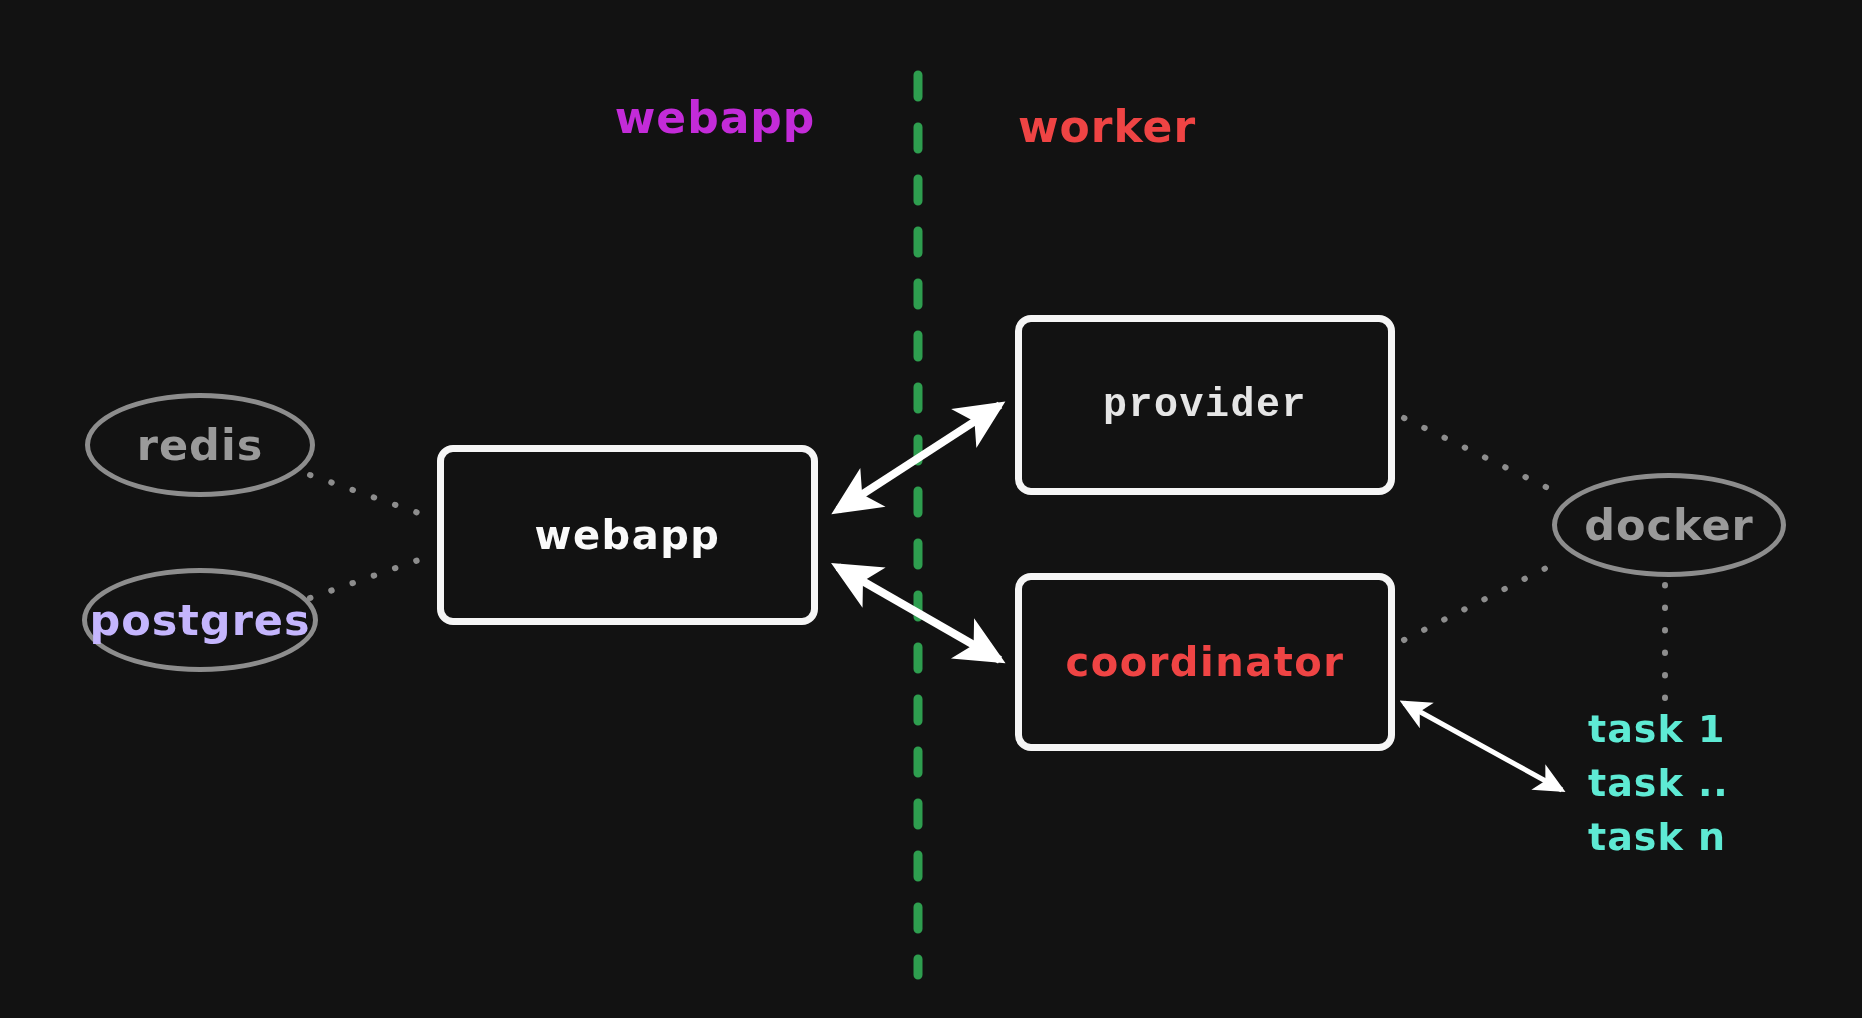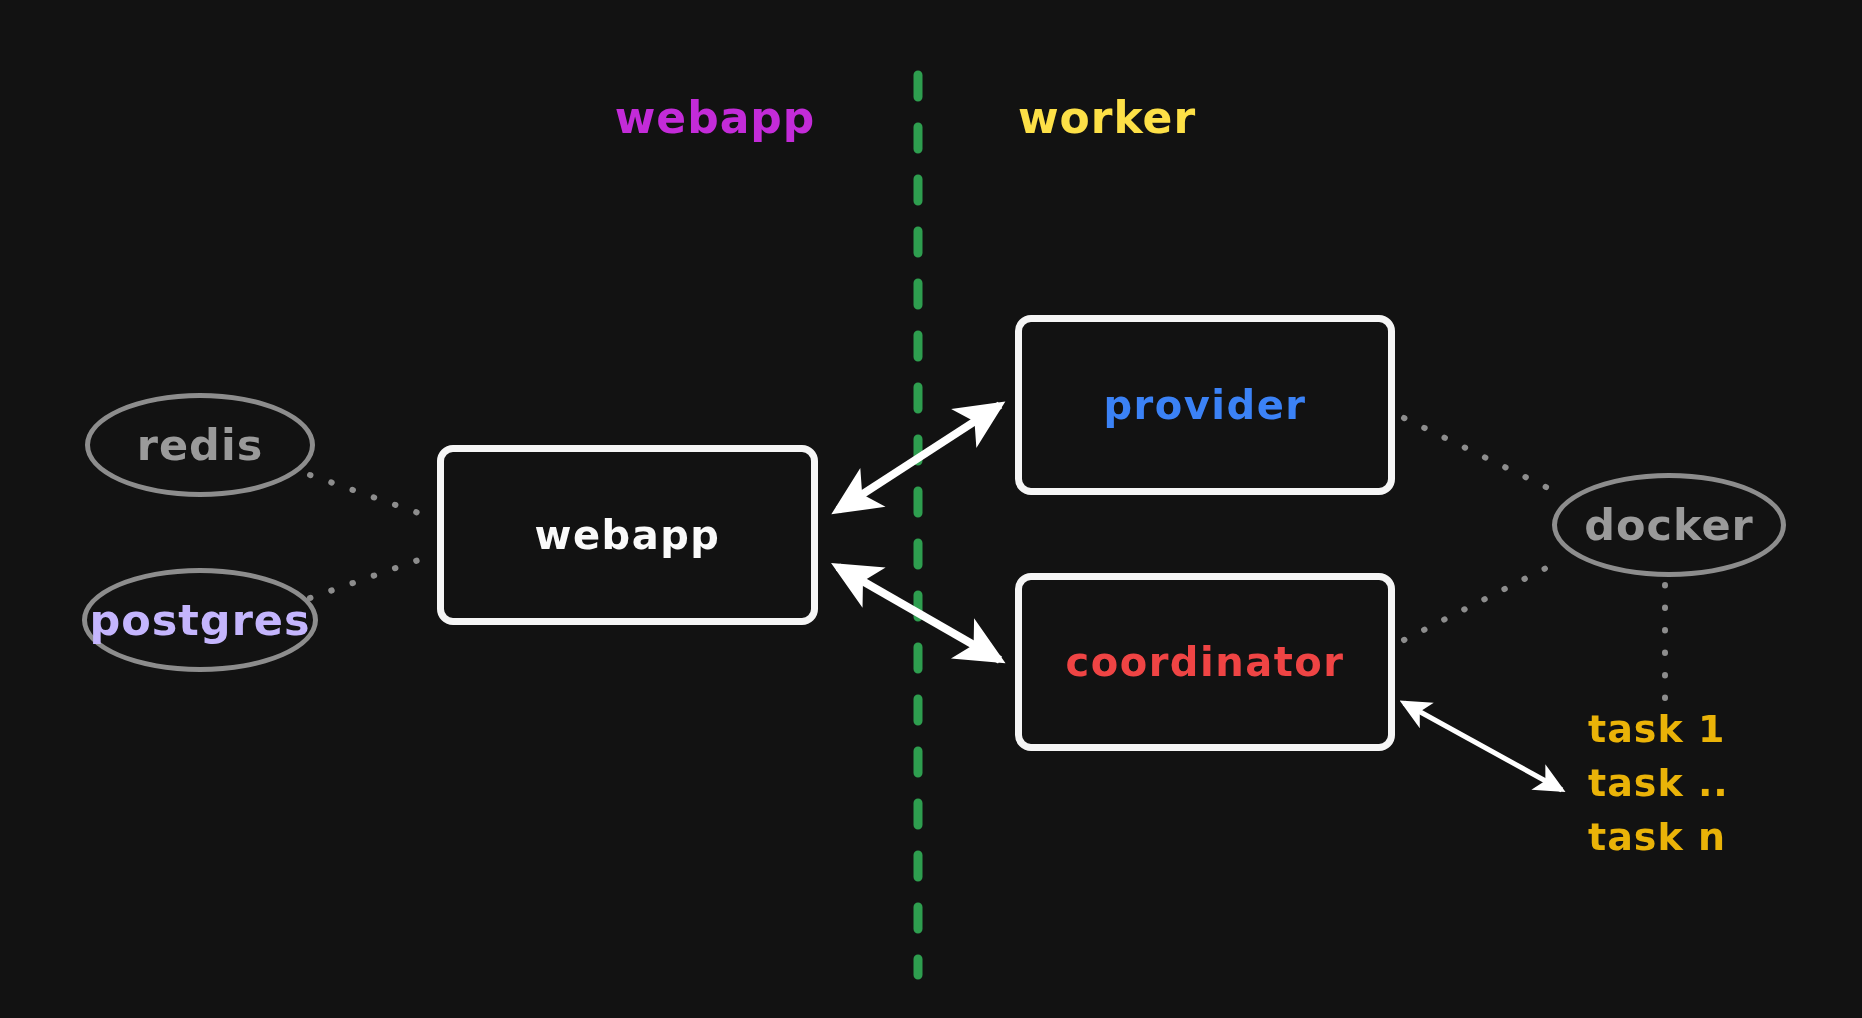--- a/index.html
+++ b/index.html
@@ -74,21 +74,21 @@
     left: 1588px;
     top: 690px;
     display: flex;
     flex-direction: column;
     gap: 16px;
   }
   .task-item {
     font-family: "DejaVu Sans", sans-serif;
     font-weight: 700;
     font-size: 38px;
-    color: #eab308;
+    color: #5eead4;
     letter-spacing: 1px;
     line-height: 1;
     white-space: nowrap;
   }
 </style>
 </head>
 <body>
 
 <div id="stage">
 
@@ -114,28 +114,28 @@
       </g>
     <g id="arrow-group">
         <line x1="838" y1="490" x2="1000" y2="385" stroke="#FFFFFF" stroke-width="8" stroke-linecap="butt" marker-end="url(#arrowhead)" marker-start="url(#arrowtail)"></line>
         <line x1="838" y1="547" x2="1000" y2="640" stroke="#FFFFFF" stroke-width="8" stroke-linecap="butt" marker-end="url(#arrowhead)" marker-start="url(#arrowtail)"></line>
         <line x1="1404" y1="683" x2="1562" y2="770" stroke="#FFFFFF" stroke-width="5" stroke-linecap="butt" marker-end="url(#arrowhead)" marker-start="url(#arrowtail)"></line>
       </g>
   </svg>
 
   <div id="zones-layer">
       <div class="zone-label" style="left: 715px; top: 97px; color: rgb(195, 43, 216);">webapp</div>
-      <div class="zone-label" style="left: 1107px; top: 97px; color: #fde047;">worker</div>
+      <div class="zone-label" style="left: 1107px; top: 106px; color: #ef4444;">worker</div>
     </div>
   <div id="nodes-layer">
       <div class="node-box" style="left: 437px; top: 425px; width: 381px; height: 180px; border-color: rgb(245, 245, 245);">
         <span class="node-label" style="color: rgb(250, 250, 250);">webapp</span>
       </div>
       <div class="node-box" style="left: 1015px; top: 295px; width: 380px; height: 180px; border-color: rgb(245, 245, 245);">
-        <span class="node-label" style="color: #3b82f6;">provider</span>
+        <span class="node-label" style="color: #e5e5e5; font-family: Liberation Mono, monospace;">provider</span>
       </div>
       <div class="node-box" style="left: 1015px; top: 553px; width: 380px; height: 178px; border-color: rgb(245, 245, 245);">
         <span class="node-label" style="color: #ef4444;">coordinator</span>
       </div>
       <div class="node-ellipse" style="left: 85px; top: 373px; width: 230px; height: 104px; border-color: rgb(141, 141, 141);">
         <span class="node-label" style="color: rgb(154, 154, 154);">redis</span>
       </div>
       <div class="node-ellipse" style="left: 82px; top: 548px; width: 236px; height: 104px; border-color: rgb(141, 141, 141);">
         <span class="node-label" style="color: #c4b5fd;">postgres</span>
       </div>

